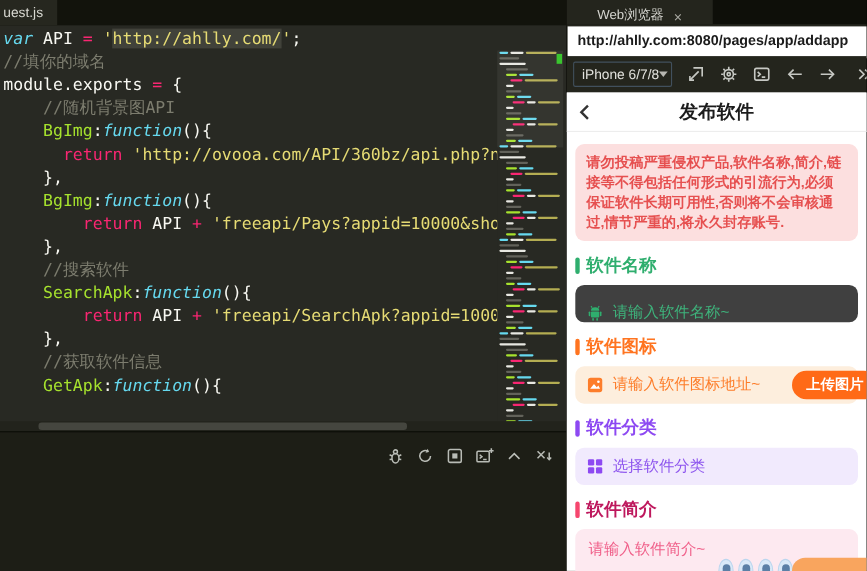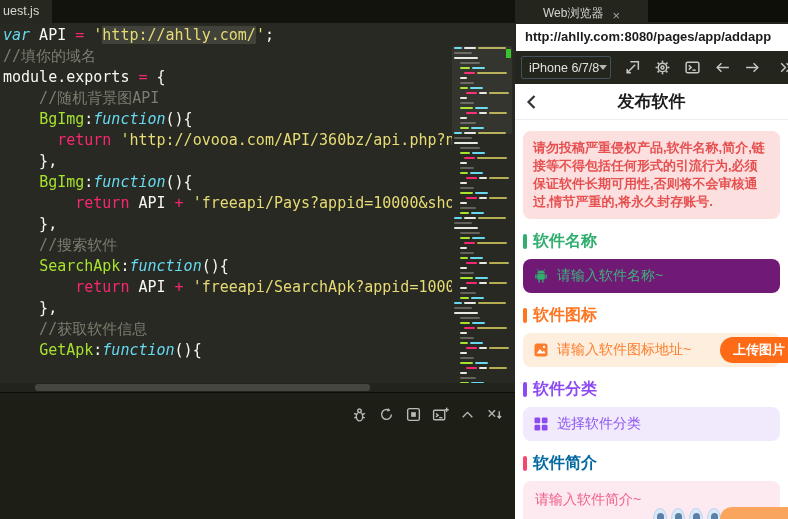--- a/index.html
+++ b/index.html
@@ -73,31 +73,31 @@
     color:#e65050; font-size:13px; line-height:18px; font-weight:600; }
   .sec-title { margin:14px 8px 0; height:16px; display:flex; align-items:center; gap:6px;
     font-size:16px; font-weight:800; }
   .sec-bar { width:4px; height:15px; border-radius:2px; }
   .m-input { margin:10px 8px 0; height:34px; border-radius:8px; display:flex; align-items:center;
     padding:0 10px; gap:8px; font-size:14px; position:relative; }
   .m-icon { width:16px; height:16px; flex:none; }
   .m-icon svg { width:16px; height:16px; }
   
   .s1 .sec-bar { background:#2fae6e; } .s1 { color:#2fae6e; }
-  .in1 { background:#701a75; color:#3eb27b; }
+  .in1 { background:#404040; color:#3eb27b;align-items:flex-end; }
   
   .s2 .sec-bar { background:#ff7420; } .s2 { color:#ff7420; }
   .in2 { background:#fdeedd; color:#fd7d2a; }
   .upload-btn { position:absolute; right:-18px; top:4px; height:26px; padding:0 13px; background:#ff6a17;
     color:#fff; font-size:13px; font-weight:700; border:none; border-radius:14px; line-height:26px; white-space:nowrap; }
   
   .s3 .sec-bar { background:#8d49f2; } .s3 { color:#8d49f2; }
   .in3 { background:#f1eafd; color:#8d55ee; }
   
-  .s4 .sec-bar { background:#f6466e; } .s4 { color:#0369a1; }
+  .s4 .sec-bar { background:#f6466e; } .s4 { color:#be185d; }
   .m-textarea { margin:10px 8px 0; height:120px; border-radius:8px; background:#fde9f0;
     padding:10px 12px; font-size:14px; color:#f0608a; }
   
   .chips { position:absolute; left:138px; top:424px; display:flex; gap:4px; }
   .chip { width:14px; height:22px; border-radius:50%; background:#d9e9f8; border:1px solid #bcd6ee; position:relative; }
   .chip i { position:absolute; left:3px; top:4px; width:7px; height:12px; border-radius:4px; background:#5b7fa6; display:block; }
   .partial-btn { position:absolute; left:205px; top:423px; width:80px; height:24px; border-radius:12px;
     background:#f9a55e; border:none; }
 </style>
 </head>

